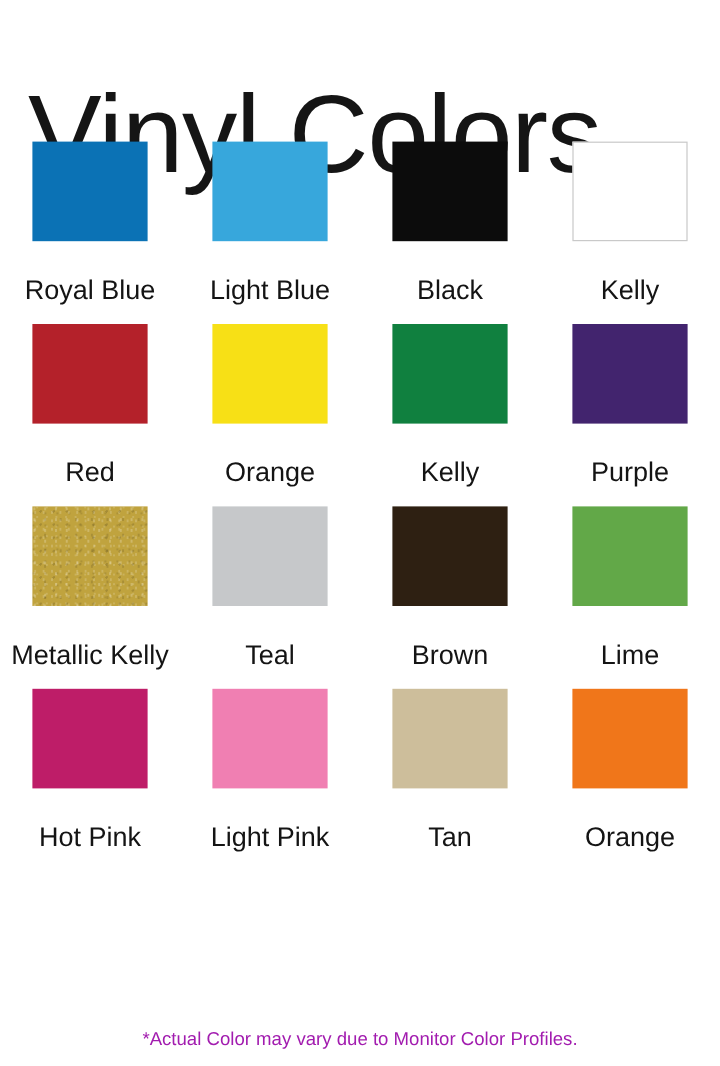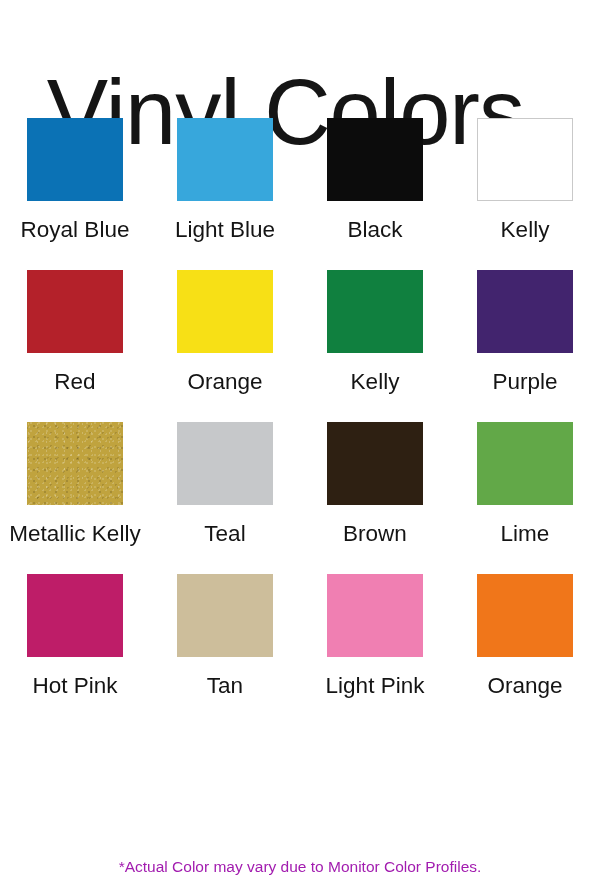--- a/index.html
+++ b/index.html
@@ -23,21 +23,21 @@
     height: 888px;
     box-sizing: border-box;
   }
 
   
   .title {
     position: absolute;
     top: -6px;
     left: 0;
     width: 524px;
-    text-align: right;
+    text-align: center;
     font-family: "Liberation Sans", sans-serif;
     font-size: 92px;
     font-weight: 400;
     letter-spacing: -1px;
     line-height: 112px;
     color: #151515;
     white-space: nowrap;
   }
 
   
@@ -80,21 +80,21 @@
       radial-gradient(circle at 18% 22%, rgba(255,255,255,0.22) 0 1px, transparent 1px),
       radial-gradient(circle at 62% 38%, rgba(0,0,0,0.14) 0 1px, transparent 1px),
       radial-gradient(circle at 34% 72%, rgba(255,255,255,0.18) 0 1px, transparent 1px),
       radial-gradient(circle at 82% 84%, rgba(0,0,0,0.12) 0 1px, transparent 1px),
       radial-gradient(circle at 8% 56%, rgba(0,0,0,0.10) 0 1px, transparent 1px),
       radial-gradient(circle at 48% 10%, rgba(255,255,255,0.16) 0 1px, transparent 1px);
     background-size: 9px 9px, 11px 11px, 7px 7px, 13px 13px, 10px 10px, 8px 8px;
   }
 
   .label {
-    margin-top: 16px;
+    margin-top: 28px;
     font-family: "Liberation Sans", sans-serif;
     font-size: 22.5px;
     font-weight: 400;
     line-height: 26px;
     color: #141414;
     white-space: nowrap;
   }
 
   
   .footnote {
@@ -172,28 +172,28 @@
           <div class="swatch" title="#62A848" style="background-color: rgb(98, 168, 72);"></div>
           <div class="label">Lime</div>
         </div>
       </div>
       <div class="row">
         <div class="cell">
           <div class="swatch" title="#BE1D68" style="background-color: rgb(190, 29, 104);"></div>
           <div class="label">Hot Pink</div>
         </div>
         <div class="cell">
+          <div class="swatch" title="#F07FB2" style="background-color: rgb(240, 127, 178);"></div>
+          <div class="label">Light Pink</div>
+        </div>
+        <div class="cell">
           <div class="swatch" title="#CDBE9B" style="background-color: rgb(205, 190, 155);"></div>
           <div class="label">Tan</div>
         </div>
         <div class="cell">
-          <div class="swatch" title="#F07FB2" style="background-color: rgb(240, 127, 178);"></div>
-          <div class="label">Light Pink</div>
-        </div>
-        <div class="cell">
           <div class="swatch" title="#F0761A" style="background-color: rgb(240, 118, 26);"></div>
           <div class="label">Orange</div>
         </div>
       </div>
     </div>
 
   <div class="footnote">*Actual Color may vary due to Monitor Color Profiles.</div>
 
 </div>
 

